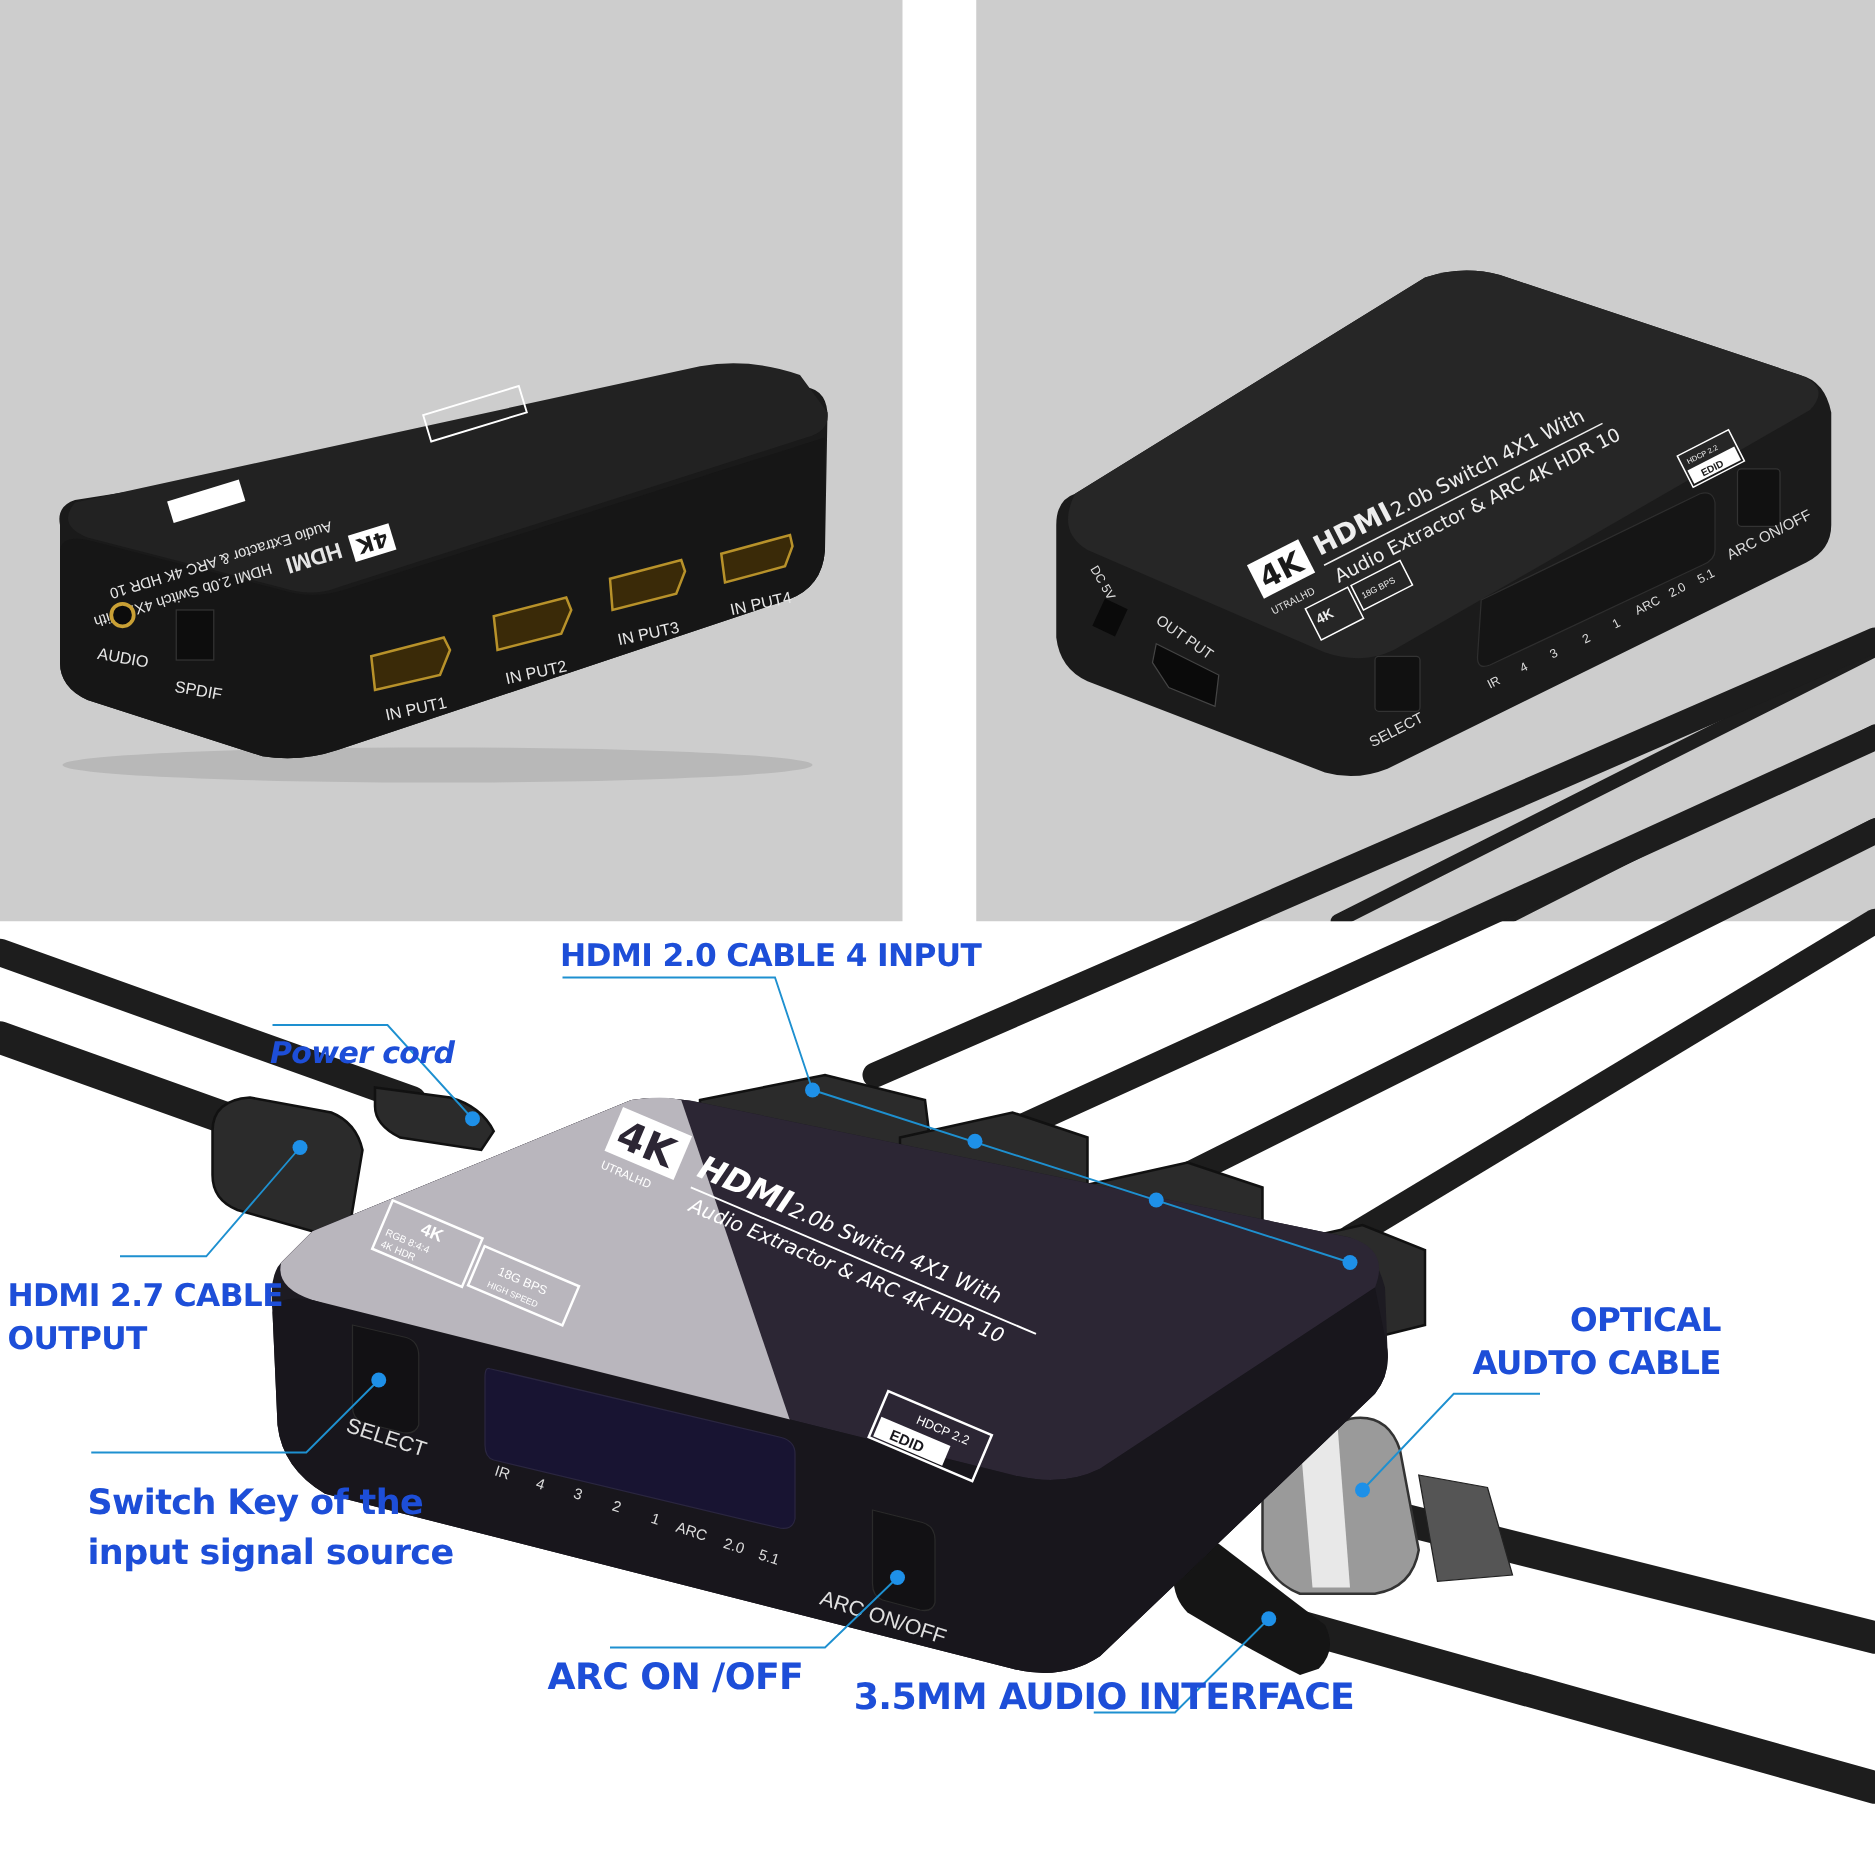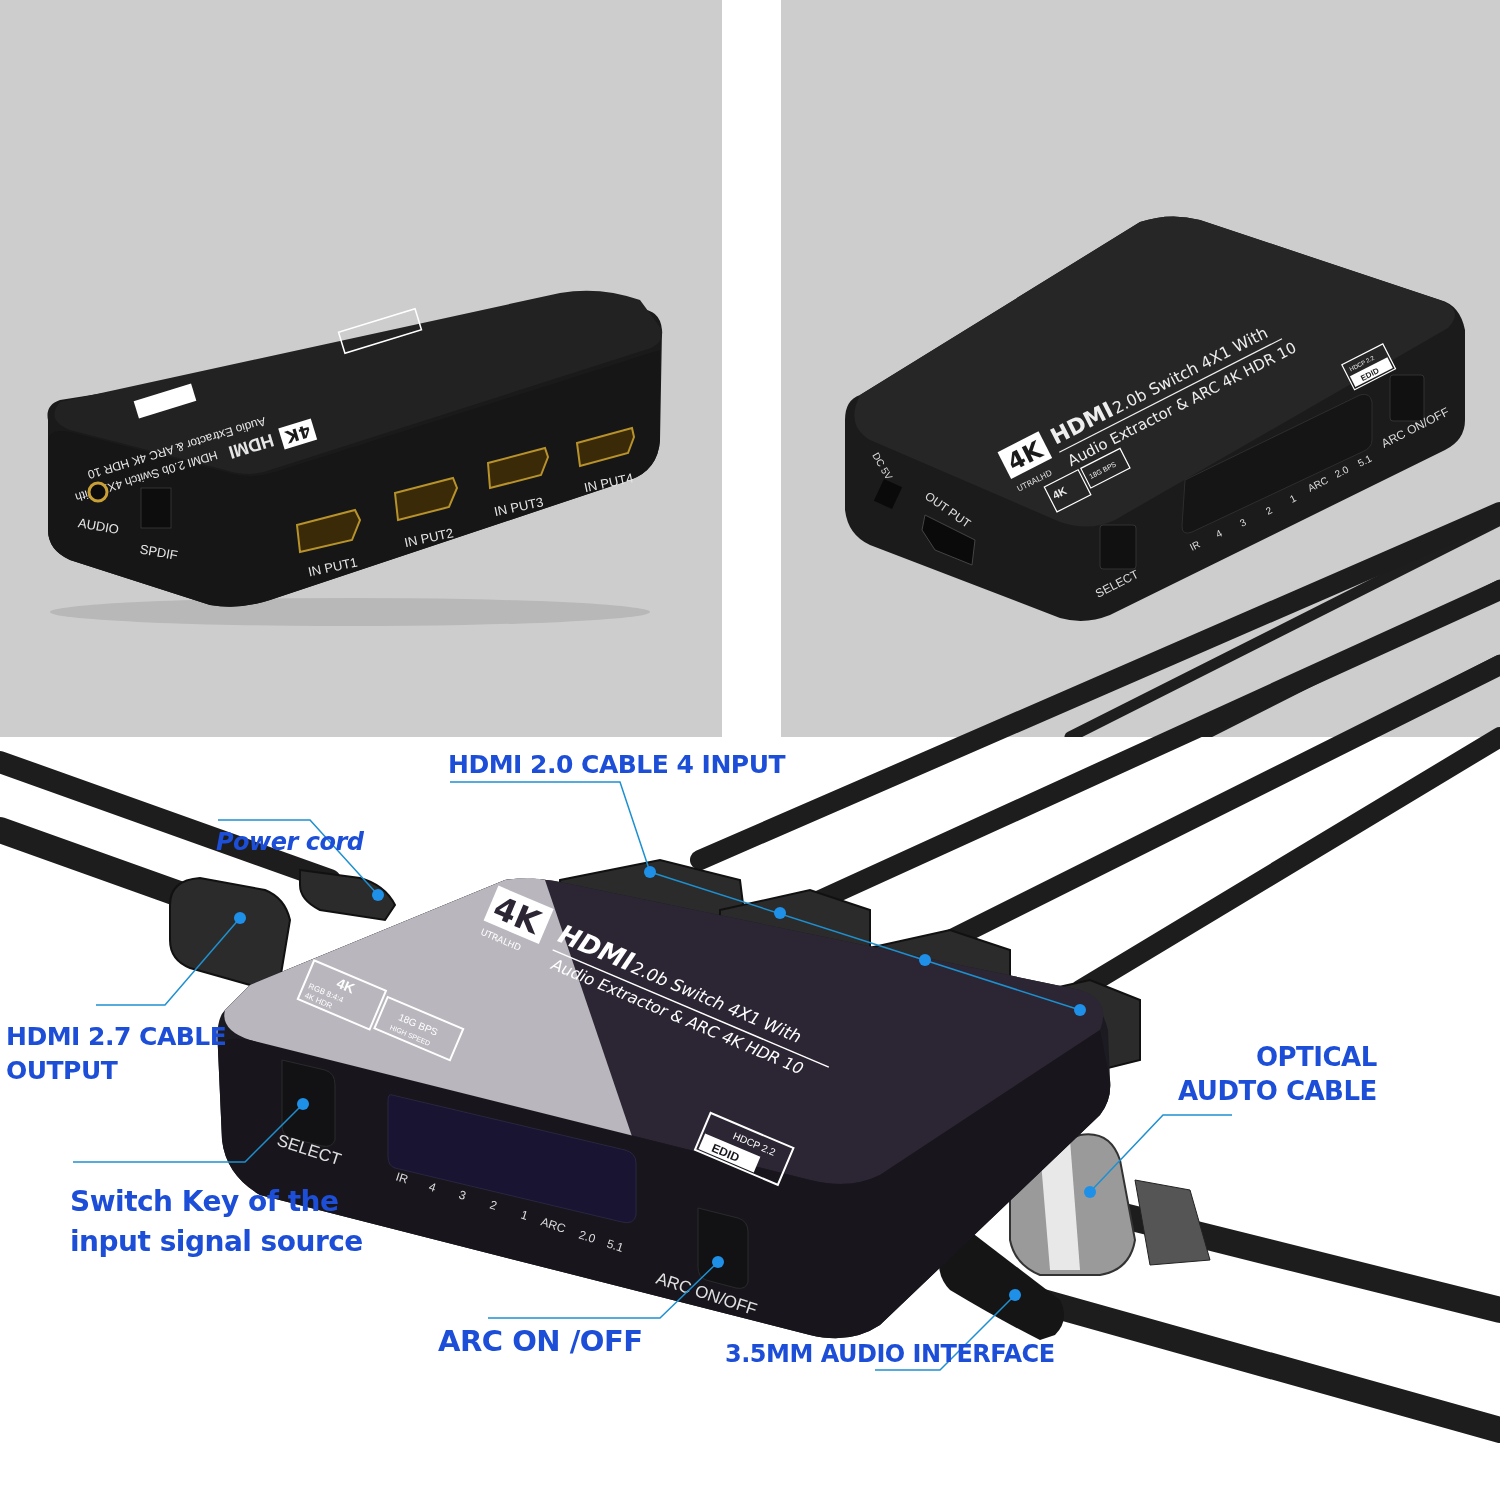--- a/index.html
+++ b/index.html
@@ -238,13 +238,13 @@
 </div>
 <div class="lbl" style="left:1178px;top:1040px;font-size:26px;line-height:34px;text-align:right;">
   <div>OPTICAL</div>
   <div>AUDTO CABLE</div>
 </div>
 <div class="lbl" style="left:70px;top:1182px;font-size:28px;line-height:40px;">
   <div>Switch Key of the</div>
   <div>input signal source</div>
 </div>
 <div class="lbl" style="left:438px;top:1324px;font-size:29px;text-align:right;">ARC ON /OFF</div>
-<div class="lbl" style="left:683px;top:1340px;font-size:24px;margin-left:42px;">3.5MM AUDIO INTERFACE</div>
+<div class="lbl" style="left:683px;top:1340px;font-size:29px;">3.5MM AUDIO INTERFACE</div>
 
 </body></html>

